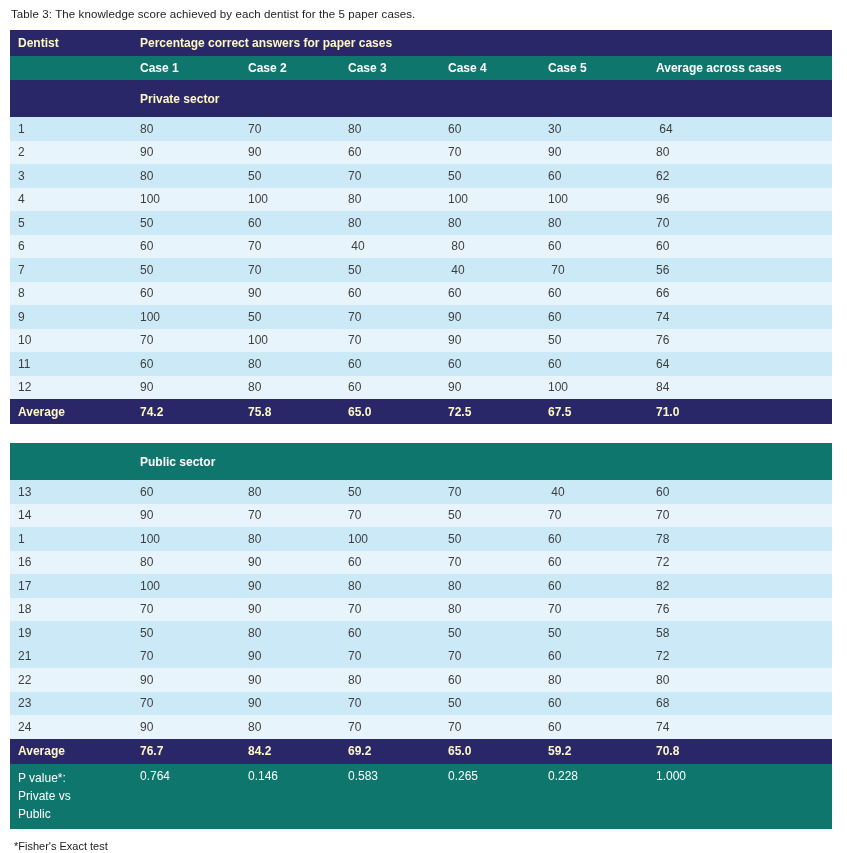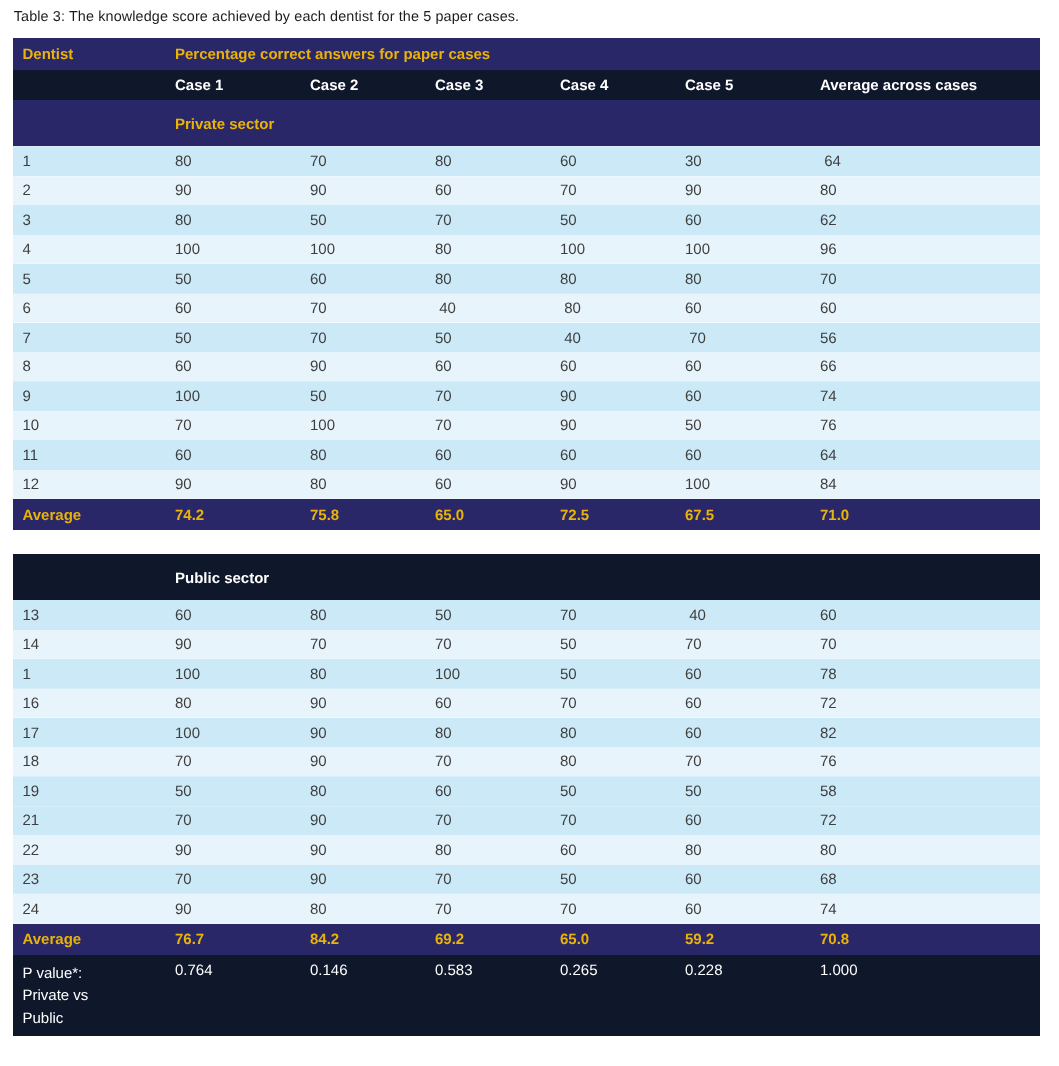--- a/index.html
+++ b/index.html
@@ -2,22 +2,22 @@
 <html><head>
 <meta charset="utf-8">
 <style>
   html, body { margin:0; padding:0; background:#ffffff; }
   body { font-family:"Liberation Sans", sans-serif; }
   .page { width:847px; height:853px; box-sizing:border-box; padding:6px 15px 0 10px; background:#fff;border-radius:31px; }
   .caption { font-size:11.5px; color:#1d1d1b; padding:2px 0 10px 1px; letter-spacing:0.1px; }
   table { border-collapse:collapse; table-layout:fixed; width:822px; }
   th, td { padding:0 0 0 8px; margin:0; text-align:left; white-space:pre; overflow:hidden; vertical-align:middle; }
   th { font-weight:bold; font-size:12px; }
-  .navy { background:#2A2769; color:#eab308; }
-  .cyan { background:#0f172a; color:#ffffff; }
+  .navy { background:#2A2769; color:#fef9c3; }
+  .cyan { background:#0f766e; color:#ffffff; }
   tr.hdr1 { height:26px; }
   tr.hdr2 { height:24px; }
   tr.section { height:37px; }
   tbody tr { height:23.5px; font-size:12px; color:#3e3e3e; }
   tbody tr.odd  { background:#CBE9F7; }
   tbody tr.even { background:#E8F4FB; }
   tr.avg { height:25px; }
   tr.avg td { font-weight:bold; font-size:12px; }
   .t2 { margin-top:19px; }
   tr.pval { height:65px; }
@@ -318,14 +318,15 @@
         <td>0.764</td>
         <td>0.146</td>
         <td>0.583</td>
         <td>0.265</td>
         <td>0.228</td>
         <td>1.000</td>
       </tr>
     </tfoot>
   </table>
 
+  <div class="footnote">*Fisher's Exact test</div>
 
 </div>
 
 </body></html>

